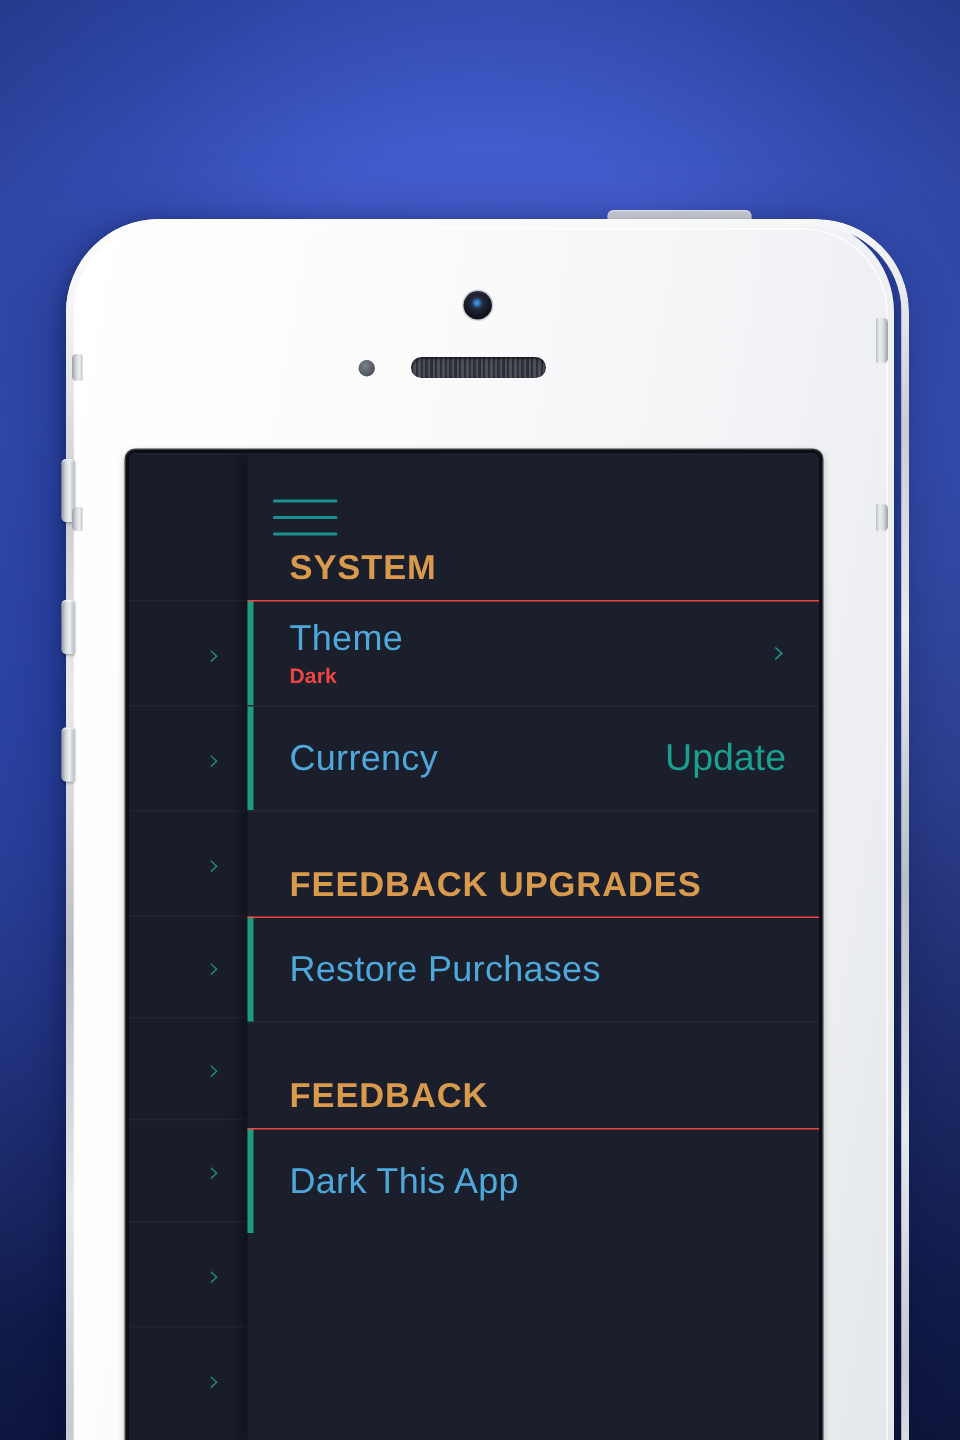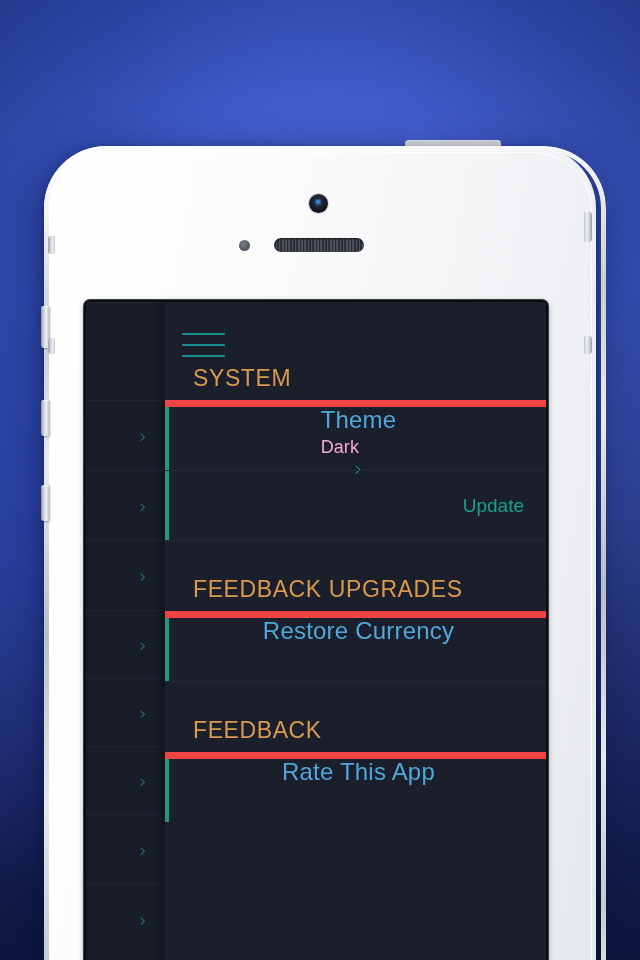--- a/index.html
+++ b/index.html
@@ -248,21 +248,21 @@
 
   .section-head {
     box-sizing: border-box;
     height: 70px;
     display: flex;
     align-items: flex-end;
     padding: 0 16px 8px 28px;
     font-size: 23px;
     letter-spacing: 0.6px;
     color: #d99a4e;
-    font-weight: 400;
+    font-weight: 700;
     font-family: "Liberation Sans", sans-serif;
   }
   .section-head.first { height: 98px; }
 
   .group { position: relative; }
   .group::before {
     content: "";
     position: absolute;
     left: 0;
     top: 0;
@@ -275,38 +275,38 @@
     position: relative;
     box-sizing: border-box;
     height: 70px;
     padding: 0 22px 0 28px;
     display: flex;
     align-items: center;
     justify-content: space-between;
     border-top: 1px solid #232936;
     cursor: pointer;
   }
-  .row:first-child { border-top: 7px solid #ef4444; flex-direction: column; }
+  .row:first-child { border-top: 1px solid #ef4444; }
   .row-text { display: flex; flex-direction: column; justify-content: center; }
   .row-title {
     font-size: 24px;
     color: #4fa8dc;
     font-weight: 300;
     line-height: 1.08;
     letter-spacing: 0.2px;
   }
   .row-sub {
-    font-size: 18px;
-    color: #f9a8d4;
+    font-size: 14px;
+    color: #ef4444;
     margin-top: 4px;
-    font-weight: 400;
+    font-weight: 700;
     letter-spacing: 0.1px;
   }
   .row-right {
-    font-size: 19px;
+    font-size: 25px;
     color: #19a08e;
     font-weight: 300;
     white-space: nowrap;
   }
   .chev {
     font-size: 22px;
     line-height: 1;
     color: #1a9a8e;
     font-weight: 300;
     font-family: "DejaVu Sans", sans-serif;
@@ -388,48 +388,49 @@
           <div class="row">
             <div class="row-text">
               <span class="row-title">Theme</span>
               <span class="row-sub">Dark</span>
             </div>
             <span class="chev">›</span>
           </div>
 
           <div class="row">
             <div class="row-text">
+              <span class="row-title">Currency</span>
             </div>
             <span class="row-right">Update</span>
           </div>
 
 
         </div>
         <div class="group-end"></div>
 
         <div class="section-head">FEEDBACK UPGRADES</div>
 
         <div class="group">
 
 
           <div class="row">
             <div class="row-text">
-              <span class="row-title">Restore Currency</span>
+              <span class="row-title">Restore Purchases</span>
             </div>
           </div>
 
         </div>
         <div class="group-end"></div>
 
         <div class="section-head">FEEDBACK</div>
 
         <div class="group">
           <div class="row">
             <div class="row-text">
-              <span class="row-title">Rate This App</span>
+              <span class="row-title">Dark This App</span>
             </div>
           </div>
         </div>
 
       </div>
     </div>
   </div>
 
 </div>
 

